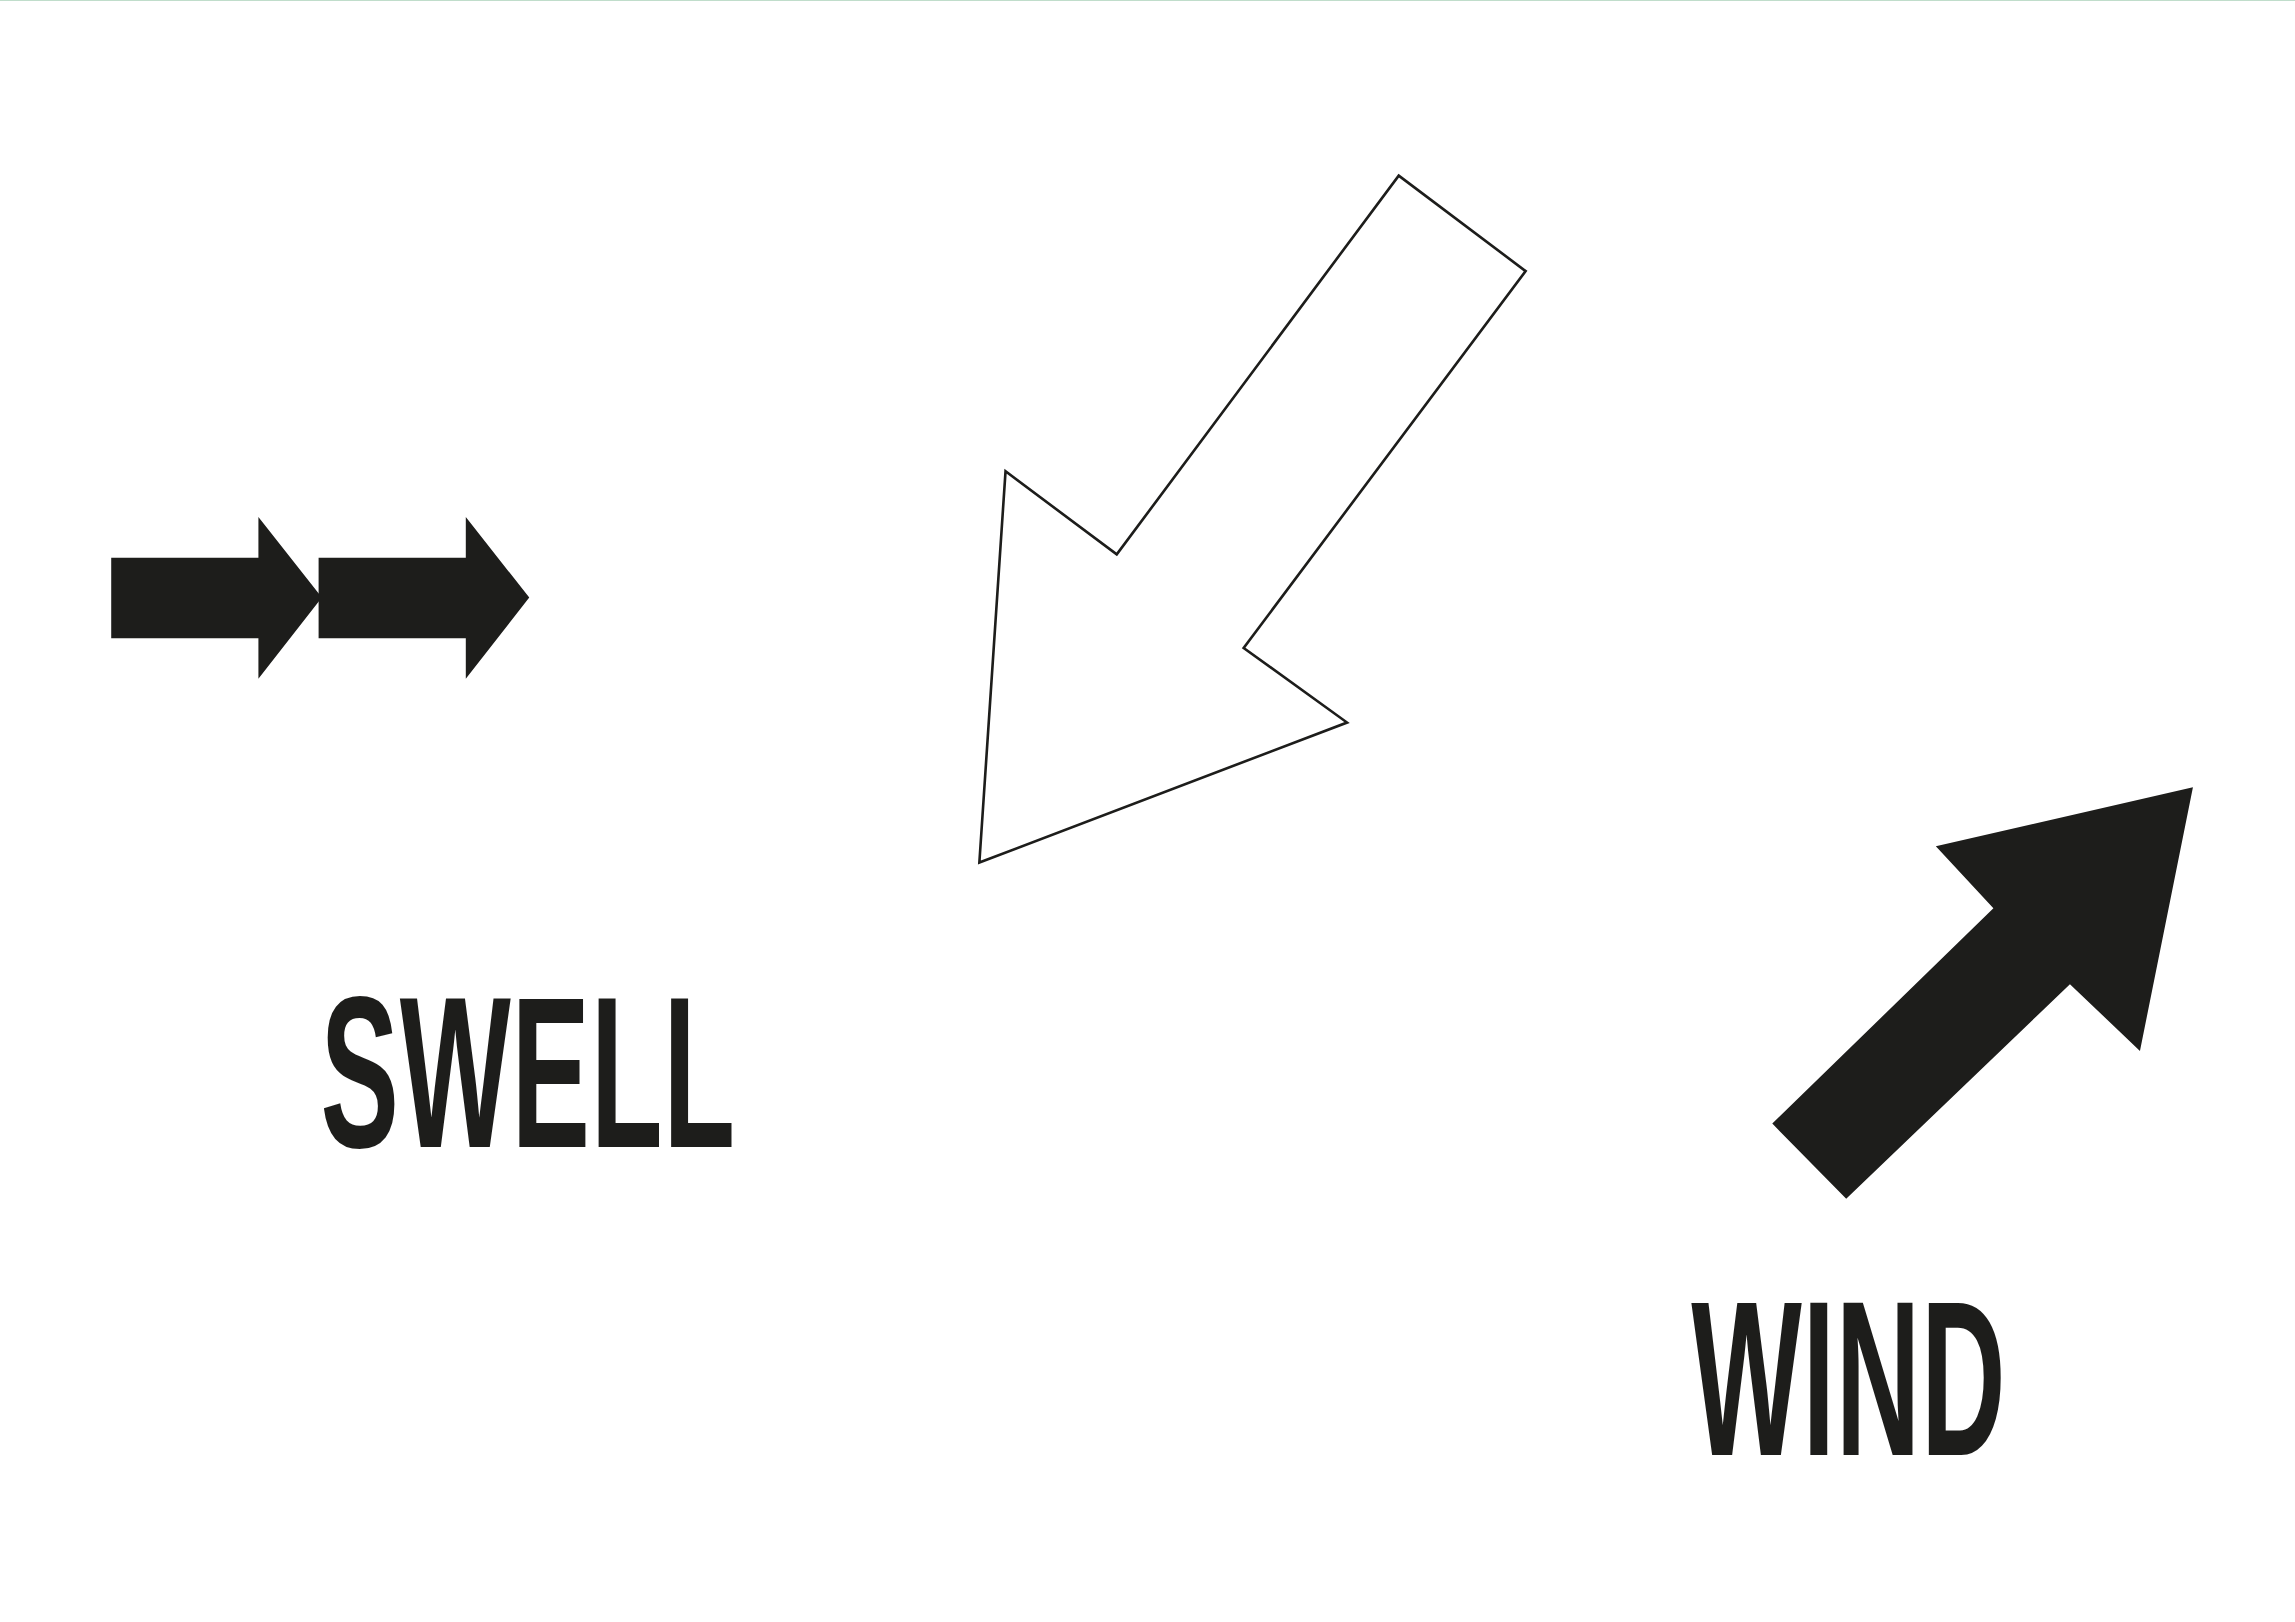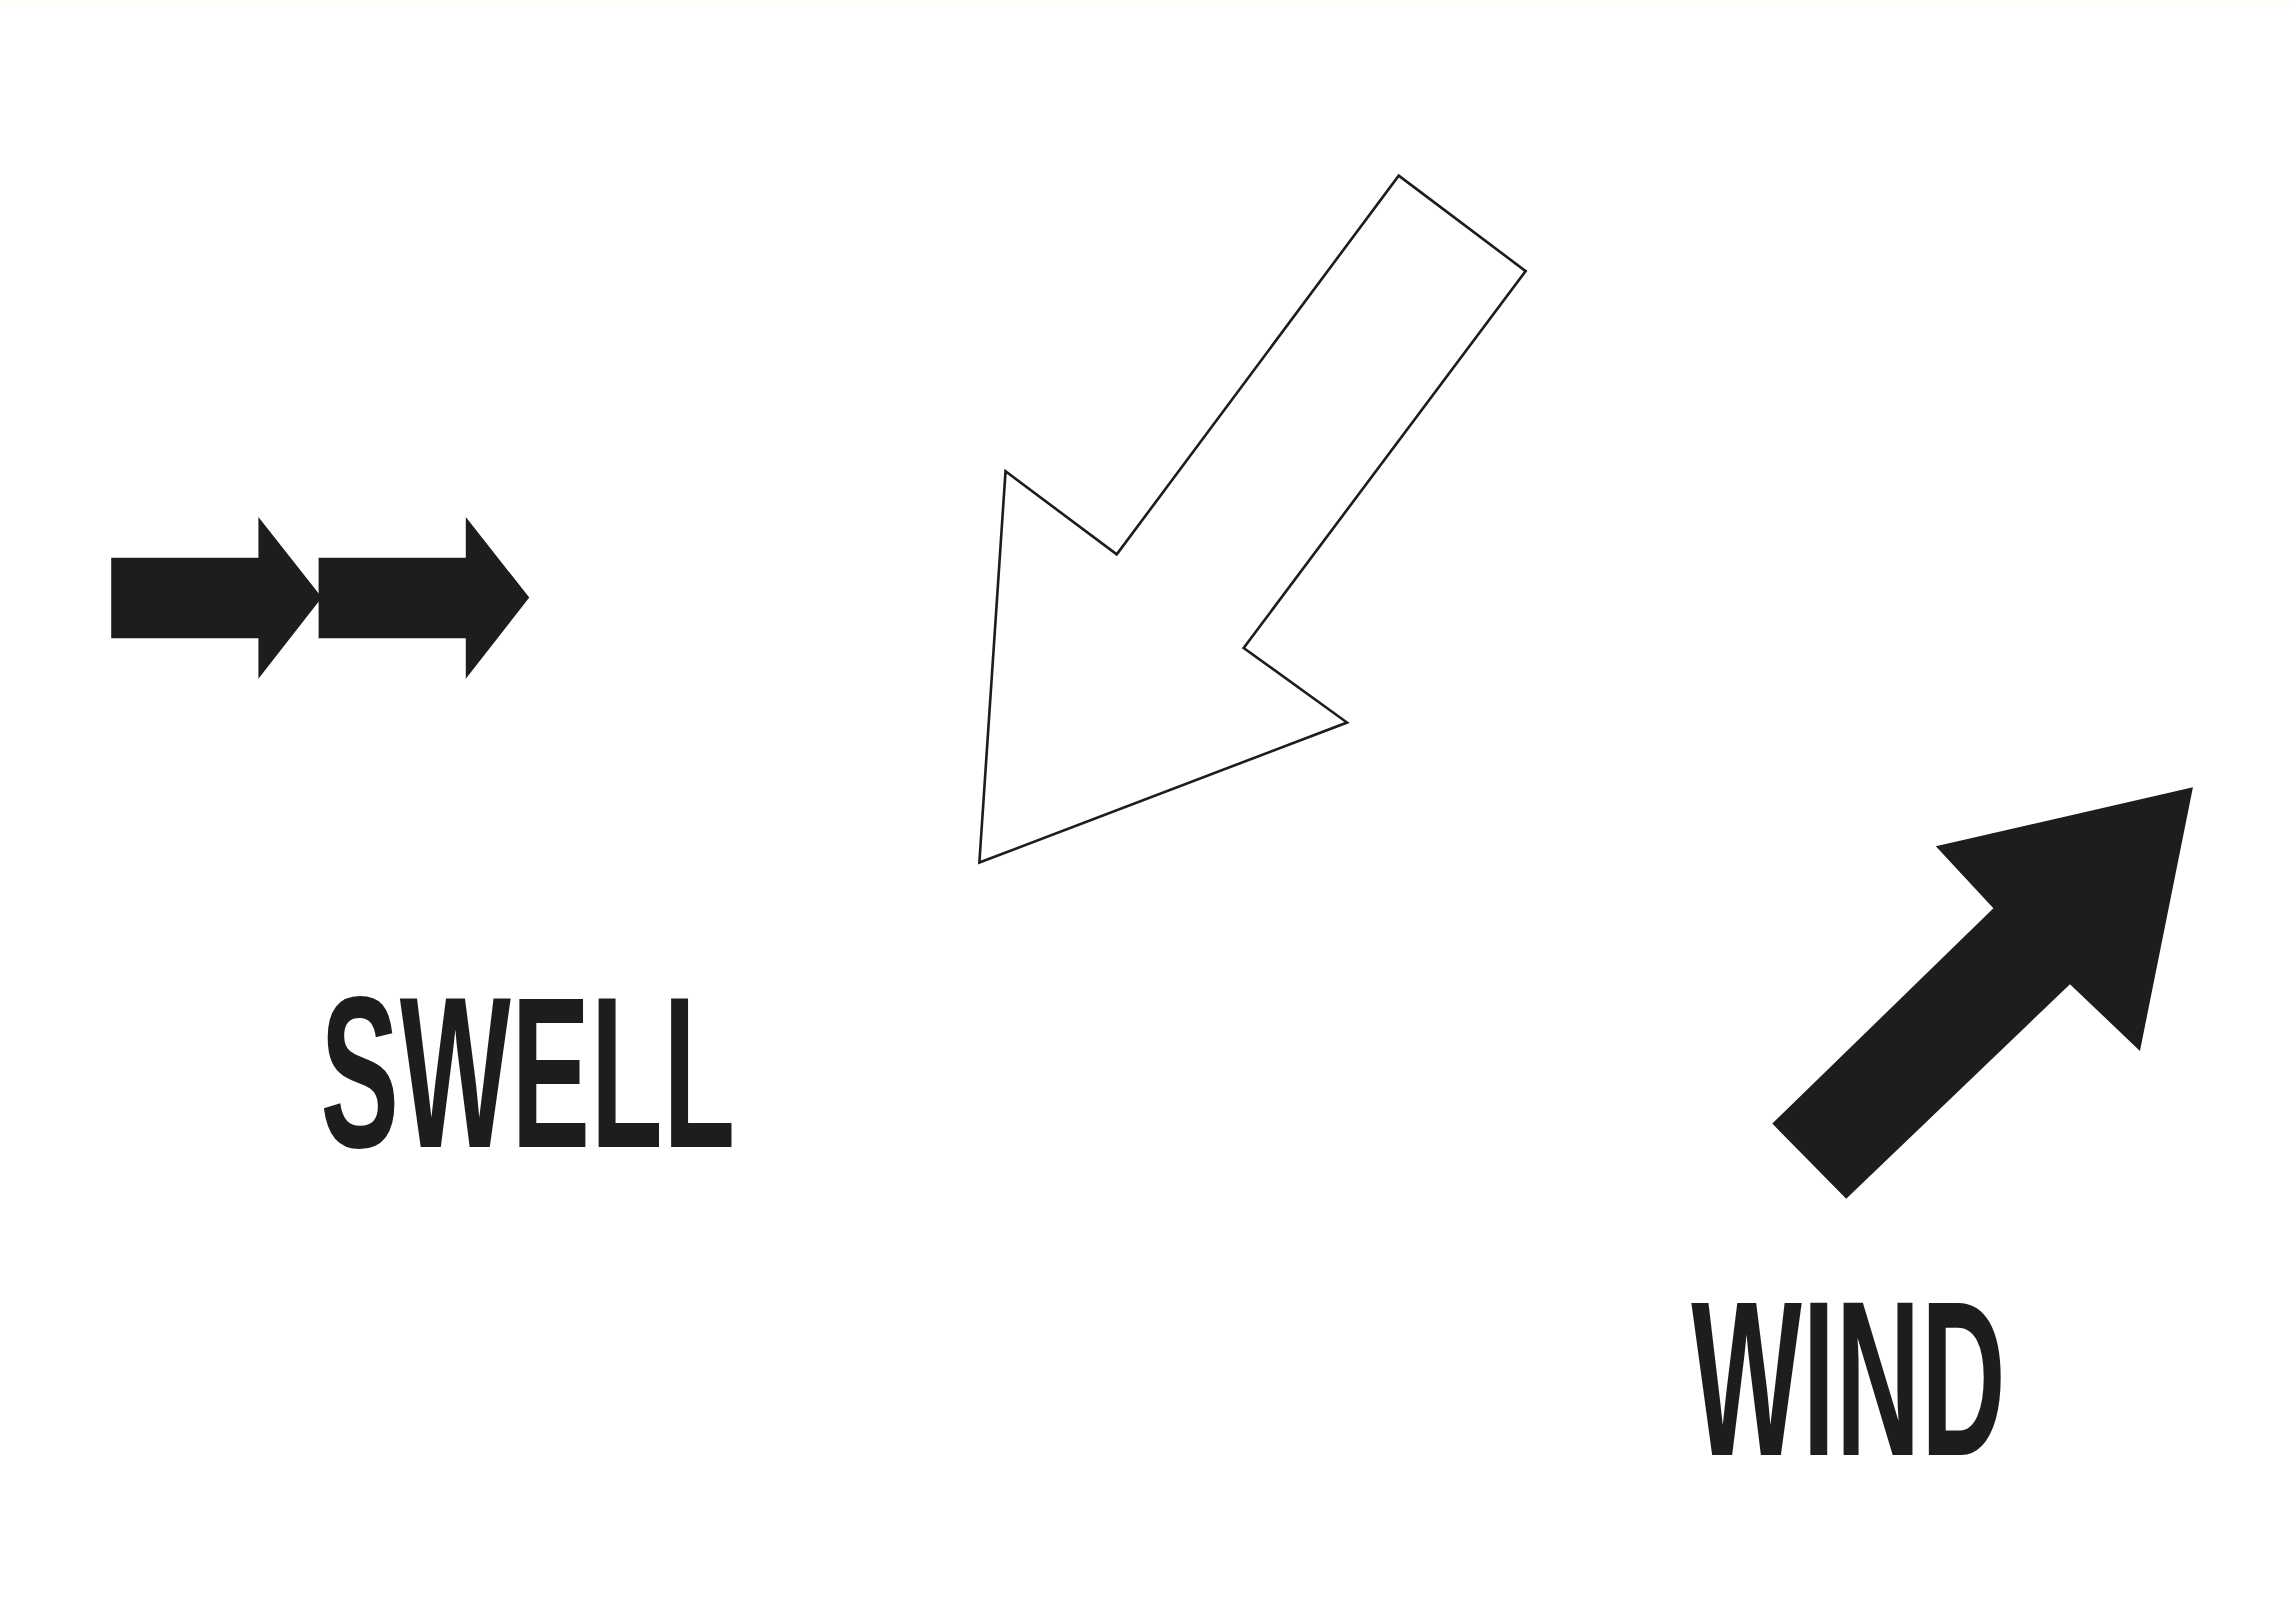--- a/index.html
+++ b/index.html
@@ -8,21 +8,21 @@
     padding: 0;
     background: #ffffff;
   }
   body {
     font-family: "Liberation Sans", sans-serif;
   }
   #canvas {
     position: relative;
     width: 2295px;
     height: 1623px;
-    background: #fef9c3;
+    background: #15803d;
     overflow: hidden;
   }
   #diagram-svg {
     position: absolute;
     inset: 0;
     width: 2295px;
     height: 1623px;
     display: block;
   }
   

